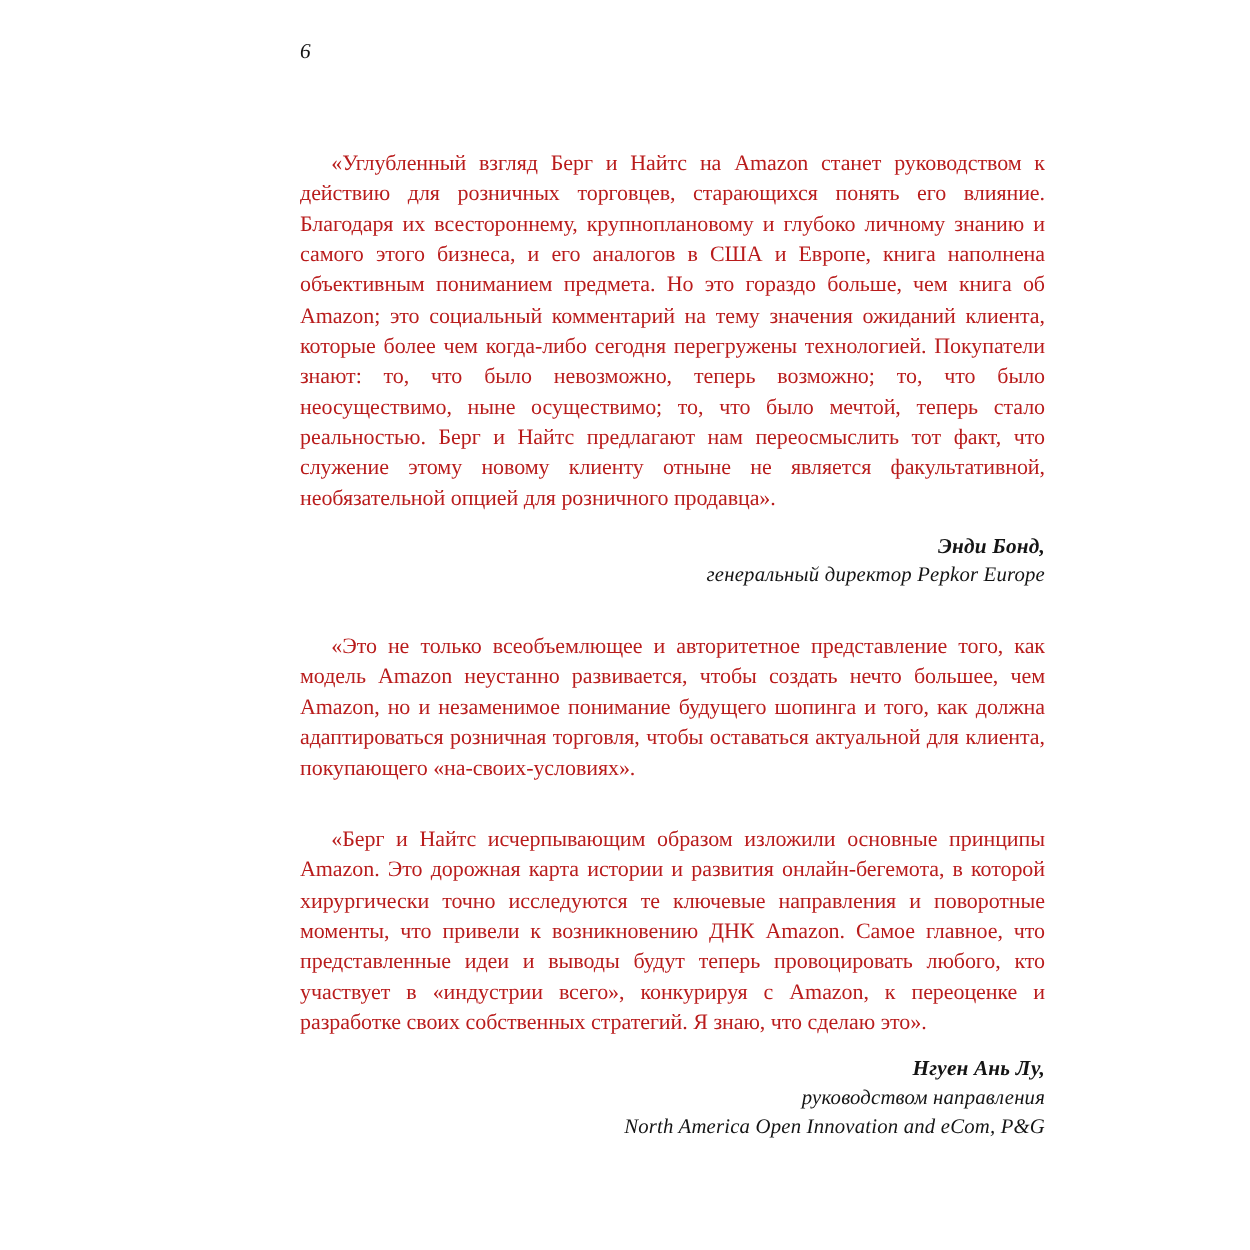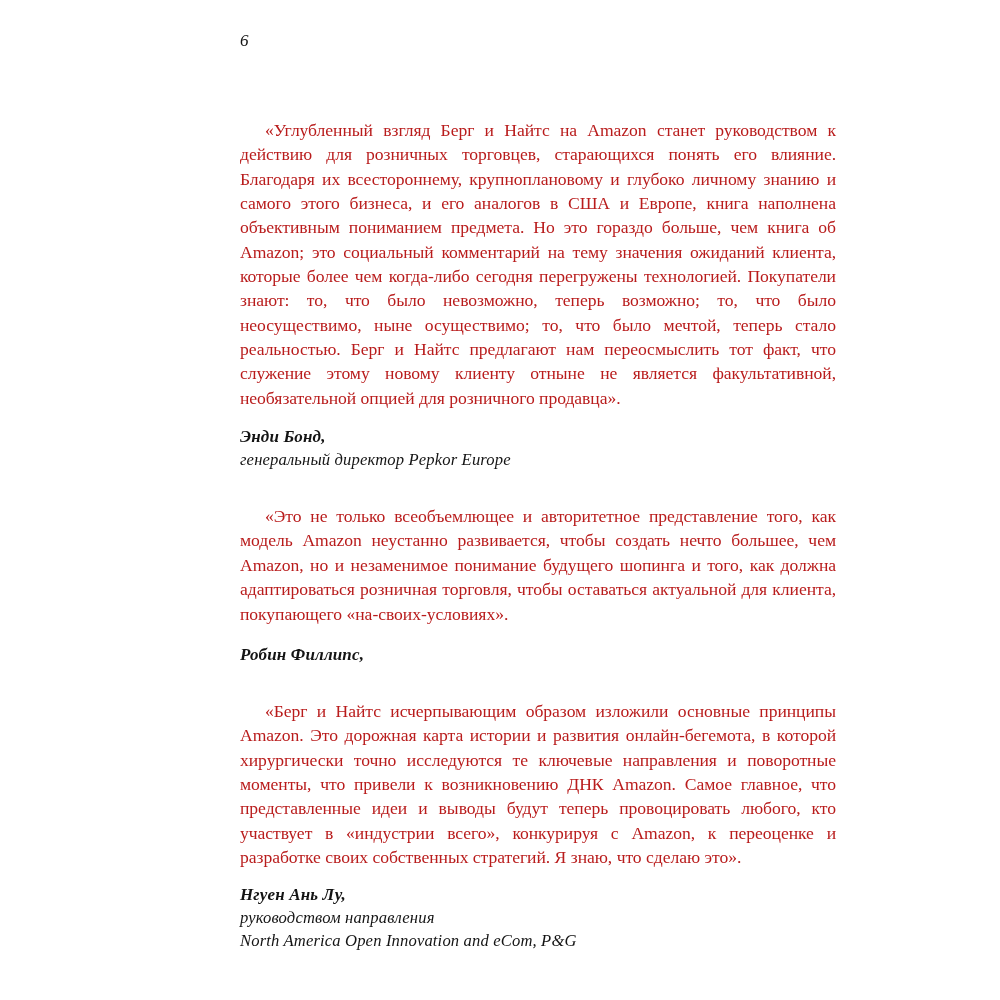--- a/index.html
+++ b/index.html
@@ -62,21 +62,21 @@
     font-size: 17.6px;
     line-height: 24.35px;
     letter-spacing: -0.05px;
     word-spacing: 0.1px;
     hyphens: manual;
     color: #b91c1c;
   }
 
   .attribution {
     margin-top: 15px;
-    text-align: left;
+    text-align: right;
     font-style: italic;
     color: #141414;
   }
 
   .attrib-name {
     display: block;
     font-weight: bold;
     font-size: 17px;
     line-height: 23px;
     letter-spacing: 0.15px;
@@ -108,21 +108,20 @@
       <p class="quote-text">«Углубленный взгляд Берг и Найтс на Amazon станет руководством к действию для розничных торговцев, старающихся понять его влияние. Благодаря их всестороннему, крупноплановому и глубоко личному знанию и самого этого бизнеса, и его аналогов в США и Европе, книга наполнена объективным пониманием предмета. Но это гораздо больше, чем книга об Amazon; это социальный комментарий на тему значения ожиданий клиента, которые более чем когда-либо сегодня перегружены технологией. Покупатели знают: то, что было невозможно, теперь возможно; то, что было неосуществимо, ныне осуществимо; то, что было мечтой, теперь стало реальностью. Берг и Найтс предлагают нам переосмыслить тот факт, что служение этому новому клиенту отныне не является факультативной, необязательной опцией для розничного продавца».</p>
       <div class="attribution">
         <span class="attrib-name">Энди Бонд,</span>
         <span class="attrib-role">генеральный директор Pepkor Europe</span>
       </div>
     </div>
 
     <div class="quote-block" id="quote-2">
       <p class="quote-text">«Это не только всеобъемлющее и авторитетное представление того, как модель Amazon неустанно развивается, чтобы создать нечто большее, чем Amazon, но и незаменимое понимание будущего шопинга и того, как должна адаптироваться розничная торговля, чтобы оставаться актуальной для клиента, покупающего «на-своих-условиях».</p>
       <div class="attribution">
-        <span class="attrib-name">Робин Филлипс,</span>
       </div>
     </div>
 
     <div class="quote-block" id="quote-3">
       <p class="quote-text">«Берг и Найтс исчерпывающим образом изложили основные принципы Amazon. Это дорожная карта истории и развития онлайн-бегемота, в которой хирургически точно исследуются те ключевые направления и поворотные моменты, что привели к возникновению ДНК Amazon. Самое главное, что представленные идеи и выводы будут теперь провоцировать любого, кто участвует в «индустрии всего», конкурируя с Amazon, к переоценке и разработке своих собственных стратегий. Я знаю, что сделаю это».</p>
       <div class="attribution">
         <span class="attrib-name">Нгуен Ань Лу,</span>
         <span class="attrib-role">руководством направления</span>
         <span class="attrib-role">North America Open Innovation and eCom, P&amp;G</span>
       </div>

